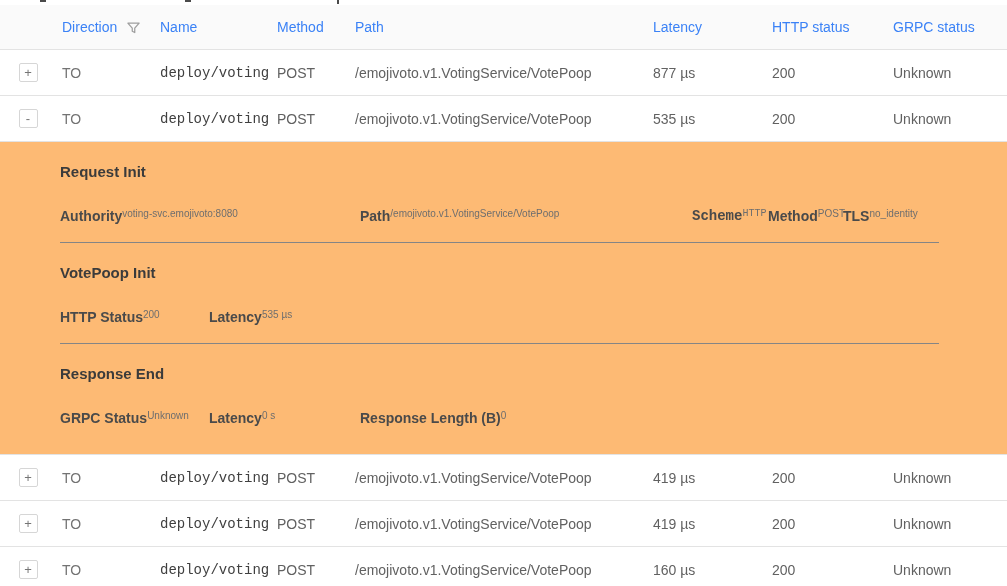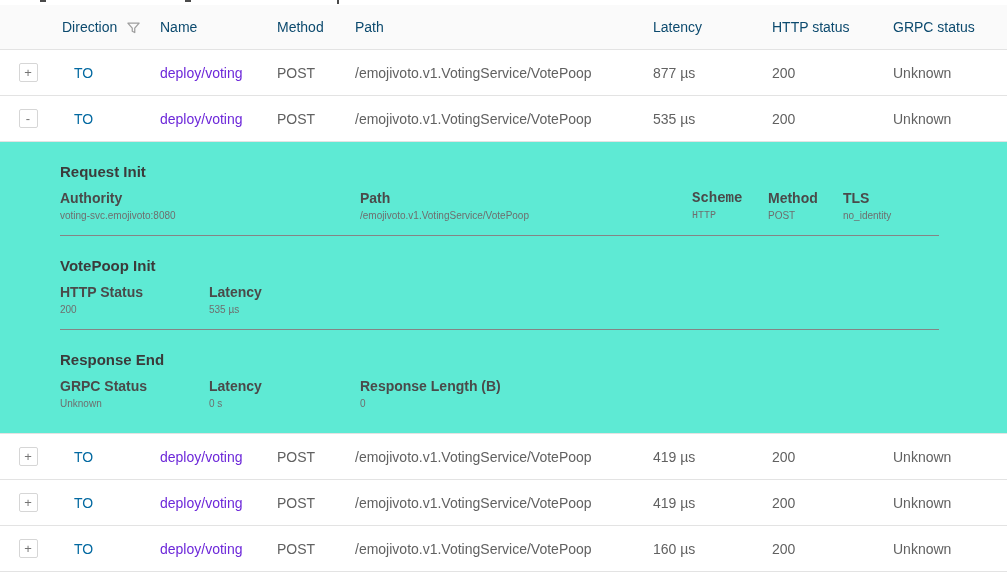--- a/index.html
+++ b/index.html
@@ -18,57 +18,57 @@
     display: grid;
     grid-template-columns: 56px 98px 117px 78px 298px 119px 121px auto;
     align-items: center;
     border-bottom: 1px solid #e3e3e3;
   }
   .row.header { height: 45px; background: #fafafa; }
   .row.data { height: 46px; background: #ffffff; }
   .cell { padding-left: 6px; white-space: nowrap; overflow: hidden; }
   .cell.expand-cell { padding-left: 0; text-align: center; }
 
-  .header .cell { color: #0c4a6e; font-size: 14px; }
+  .header .cell { color: #3b82f6; font-size: 14px; }
   .hdr-direction { display: flex; align-items: center; gap: 9px; }
 
   .filter-icon { width: 15px; height: 15px; display: inline-block; cursor: pointer; }
   .filter-icon svg { display: block; }
 
   .expand-btn {
     width: 19px; height: 19px;
     background: #ffffff;
     border: 1px solid #d6d6d6;
     border-radius: 2px;
     color: #757575;
     font-size: 13px;
     line-height: 16px;
     cursor: pointer;
     font-family: "Liberation Sans", sans-serif;
     padding: 0;
   }
 
-  .cell.direction { color: #0369a1; margin-left: 12px; }
+  .cell.direction { color: #737373; }
   .cell.method, .cell.path, .cell.latency, .cell.http, .cell.grpc { color: #616161; }
-  .link { color: #6d28d9; text-decoration: none; cursor: pointer; }
+  .link { color: #404040; text-decoration: none; cursor: pointer; font-family: Liberation Mono, monospace; }
 
   
   .detail-panel {
-    background: #5eead4;
+    background: #fdba74;
     border-bottom: 1px solid #e3e3e3;
     padding: 0 68px 24px 60px;
   }
   .detail-title {
     font-weight: bold;
     font-size: 15px;
     color: #3b3b3b;
     padding: 21px 0 10px 0;
   }
   .detail-fields { display: flex; }
-  .field { display: flex; flex-direction: column; }
+  .field { display: flex; flex-direction: row; margin-top: 18px; }
   .field .flabel { font-weight: bold; color: #4a4a4a; font-size: 14px; padding-bottom: 4px; }
   .field .fvalue { color: #6e6e6e; font-size: 10px; }
   .detail-divider { border: none; border-top: 1px solid #858585; margin-top: 14px; }
 
   
   .w-authority { width: 300px; }
   .w-path     { width: 332px; }
   .w-scheme   { width: 76px; font-family: Liberation Mono, monospace; }
   .w-method   { width: 75px; }
   .w-tls      { flex: 1; }

